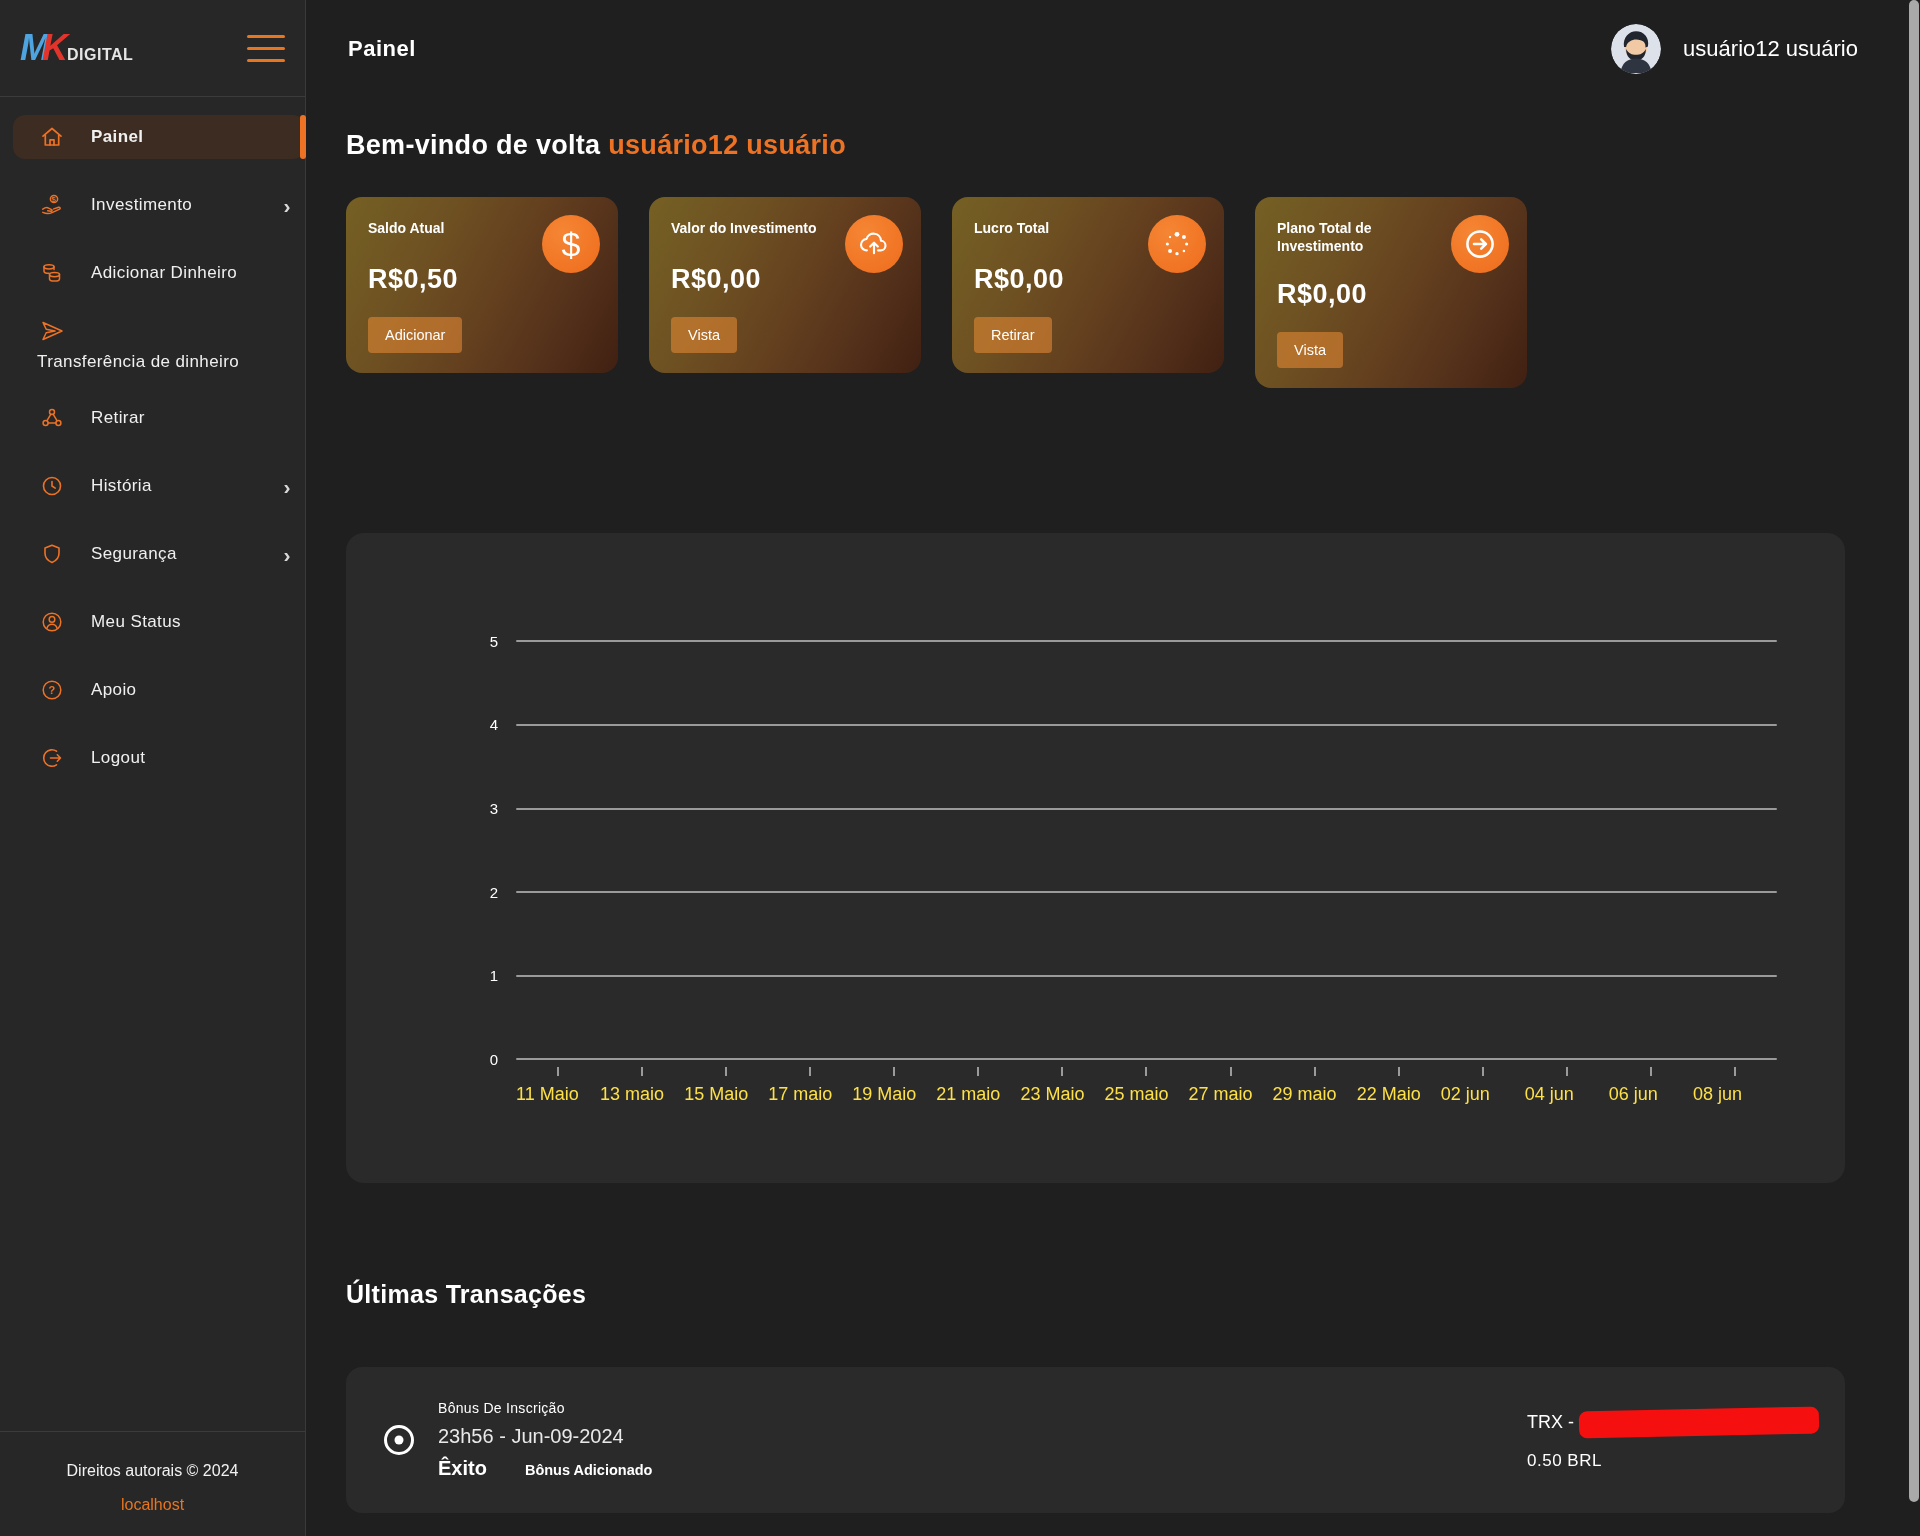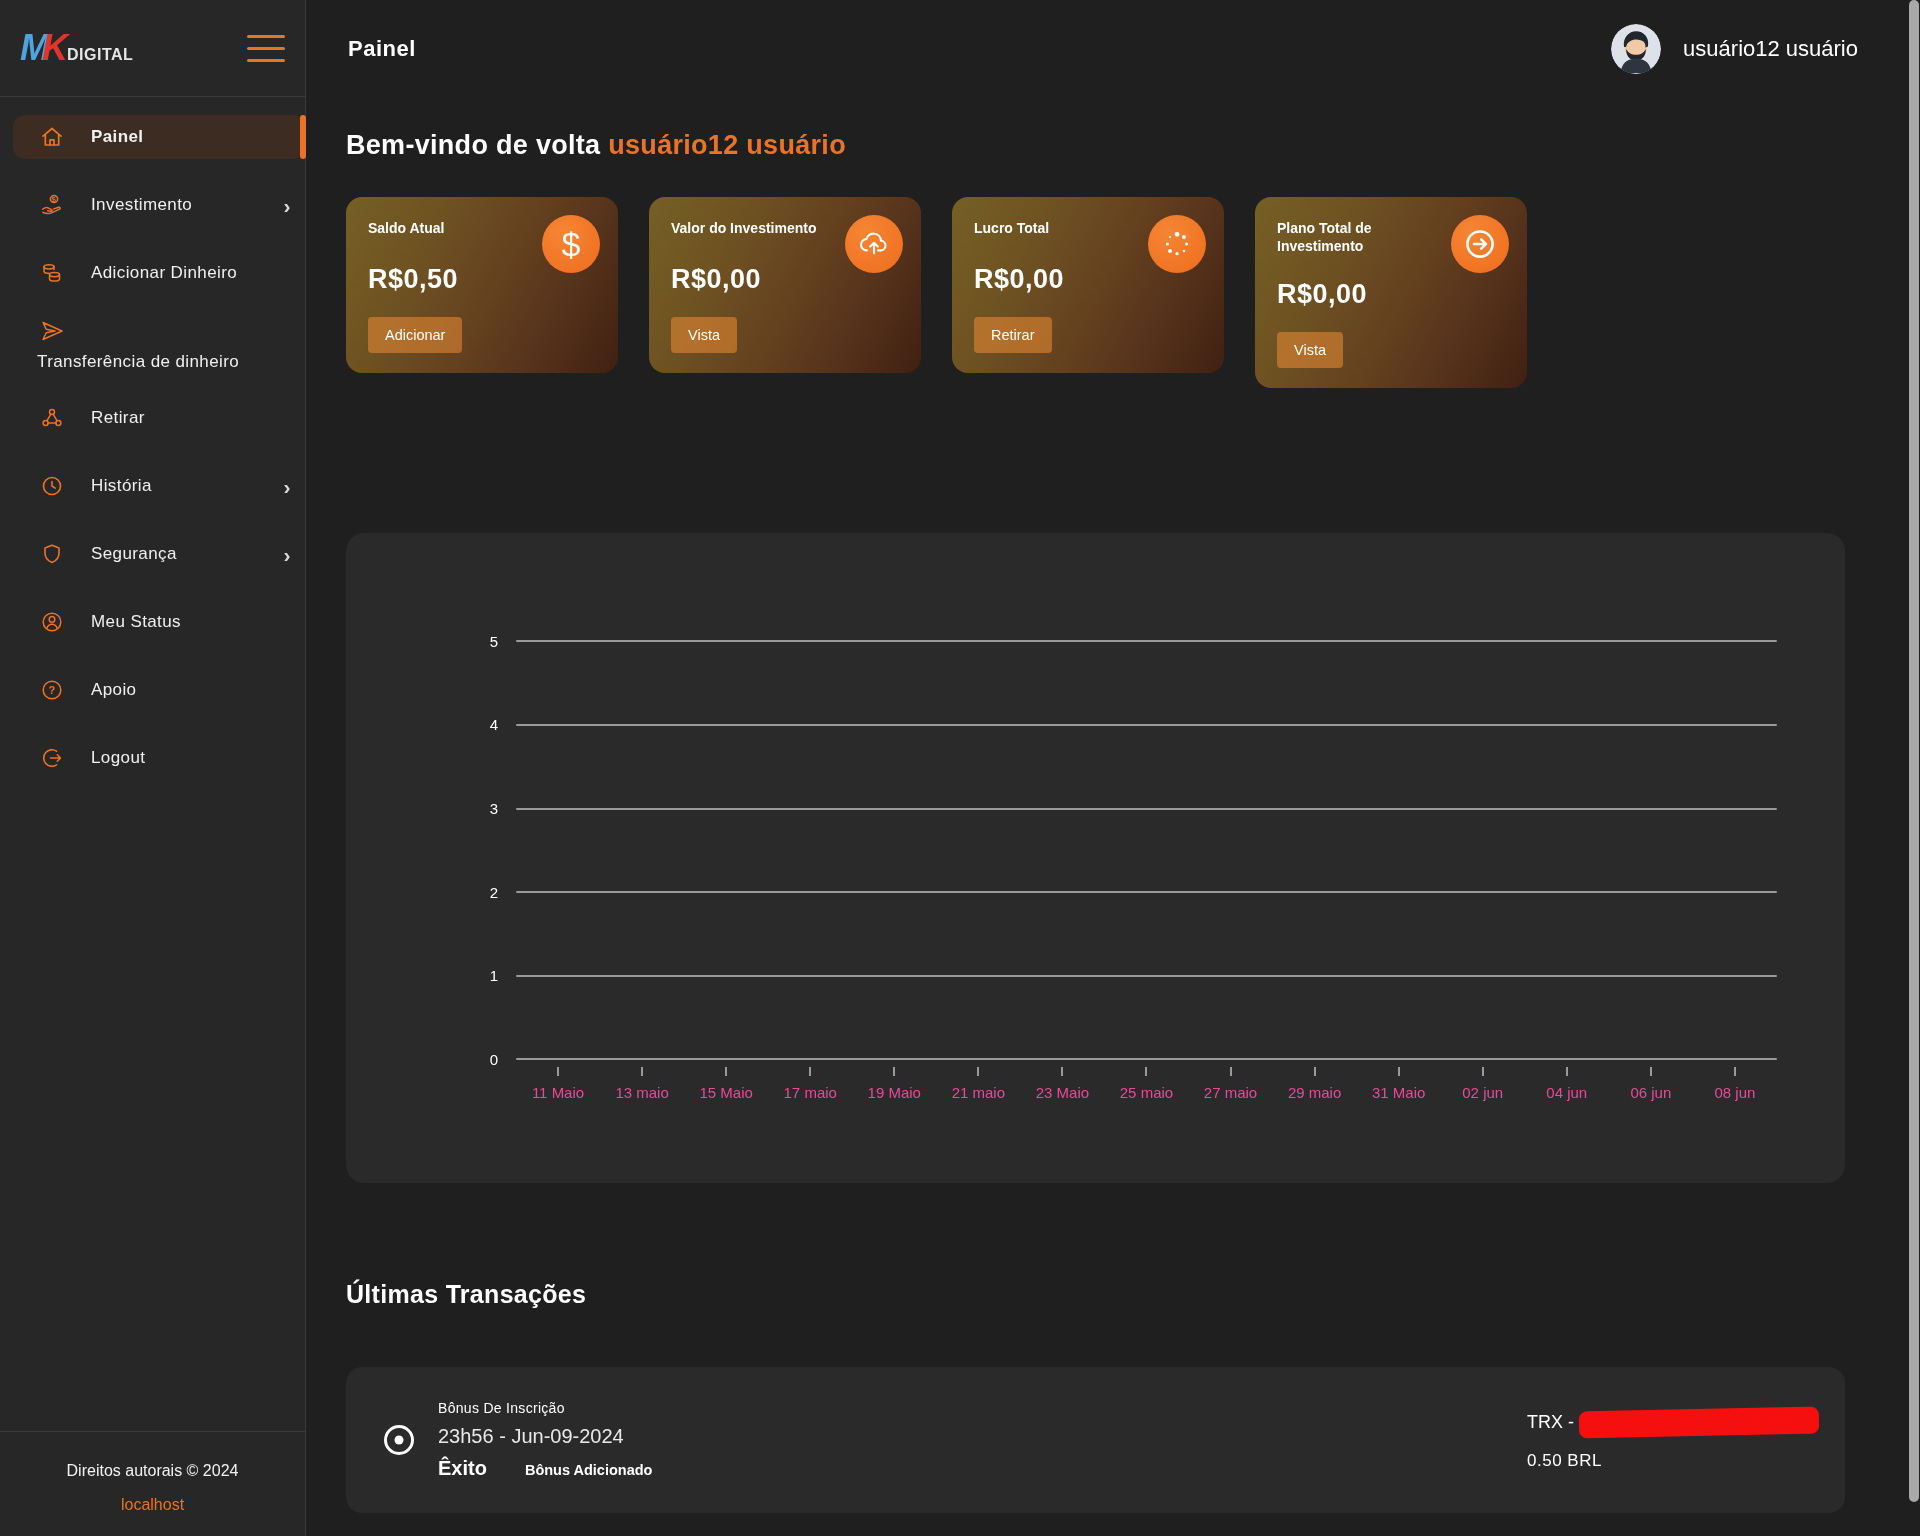--- a/index.html
+++ b/index.html
@@ -105,21 +105,21 @@
     padding:100px 68px 0 0;
   }
   .grid { height:434px; display:flex; flex-direction:column; justify-content:space-between; }
   .grid-row { display:flex; align-items:center; height:16px; }
   .ytick { width:170px; text-align:right; padding-right:18px; font-size:15px; color:#fff; }
   .gridline { flex:1; height:2px; background:#9a9a9a; border-radius:1px; }
   .ticks { display:flex; margin-left:170px; height:9px; }
   .tick-cell { flex:1; display:flex; justify-content:center; }
   .tick { width:2px; height:9px; background:#9a9a9a; }
   .xlabels { display:flex; margin-left:170px; margin-top:8px; }
-  .xlabel { flex:1; text-align:center; font-size:15px; color:#ec4899; }
+  .xlabel { flex:1; font-size:18px; color:#fde047; }
 
   
   .tx-heading { margin-top:97px; font-size:25px; font-weight:bold; letter-spacing:.3px; }
   .tx-card {
     margin-top:58px; height:146px;
     background:#2a2a2a; border-radius:16px;
     display:flex; align-items:center;
     padding:0 26px 0 36px;
   }
   .tx-icon { width:34px; height:34px; flex:none; display:flex; }
@@ -434,21 +434,21 @@
           <span class="xlabel">11 Maio</span>
           <span class="xlabel">13 maio</span>
           <span class="xlabel">15 Maio</span>
           <span class="xlabel">17 maio</span>
           <span class="xlabel">19 Maio</span>
           <span class="xlabel">21 maio</span>
           <span class="xlabel">23 Maio</span>
           <span class="xlabel">25 maio</span>
           <span class="xlabel">27 maio</span>
           <span class="xlabel">29 maio</span>
-          <span class="xlabel">31 Maio</span>
+          <span class="xlabel">22 Maio</span>
           <span class="xlabel">02 jun</span>
           <span class="xlabel">04 jun</span>
           <span class="xlabel">06 jun</span>
           <span class="xlabel">08 jun</span>
         </div>
       </div>
 
       <h2 class="tx-heading">Últimas Transações</h2>
 
       <div class="tx-card">

